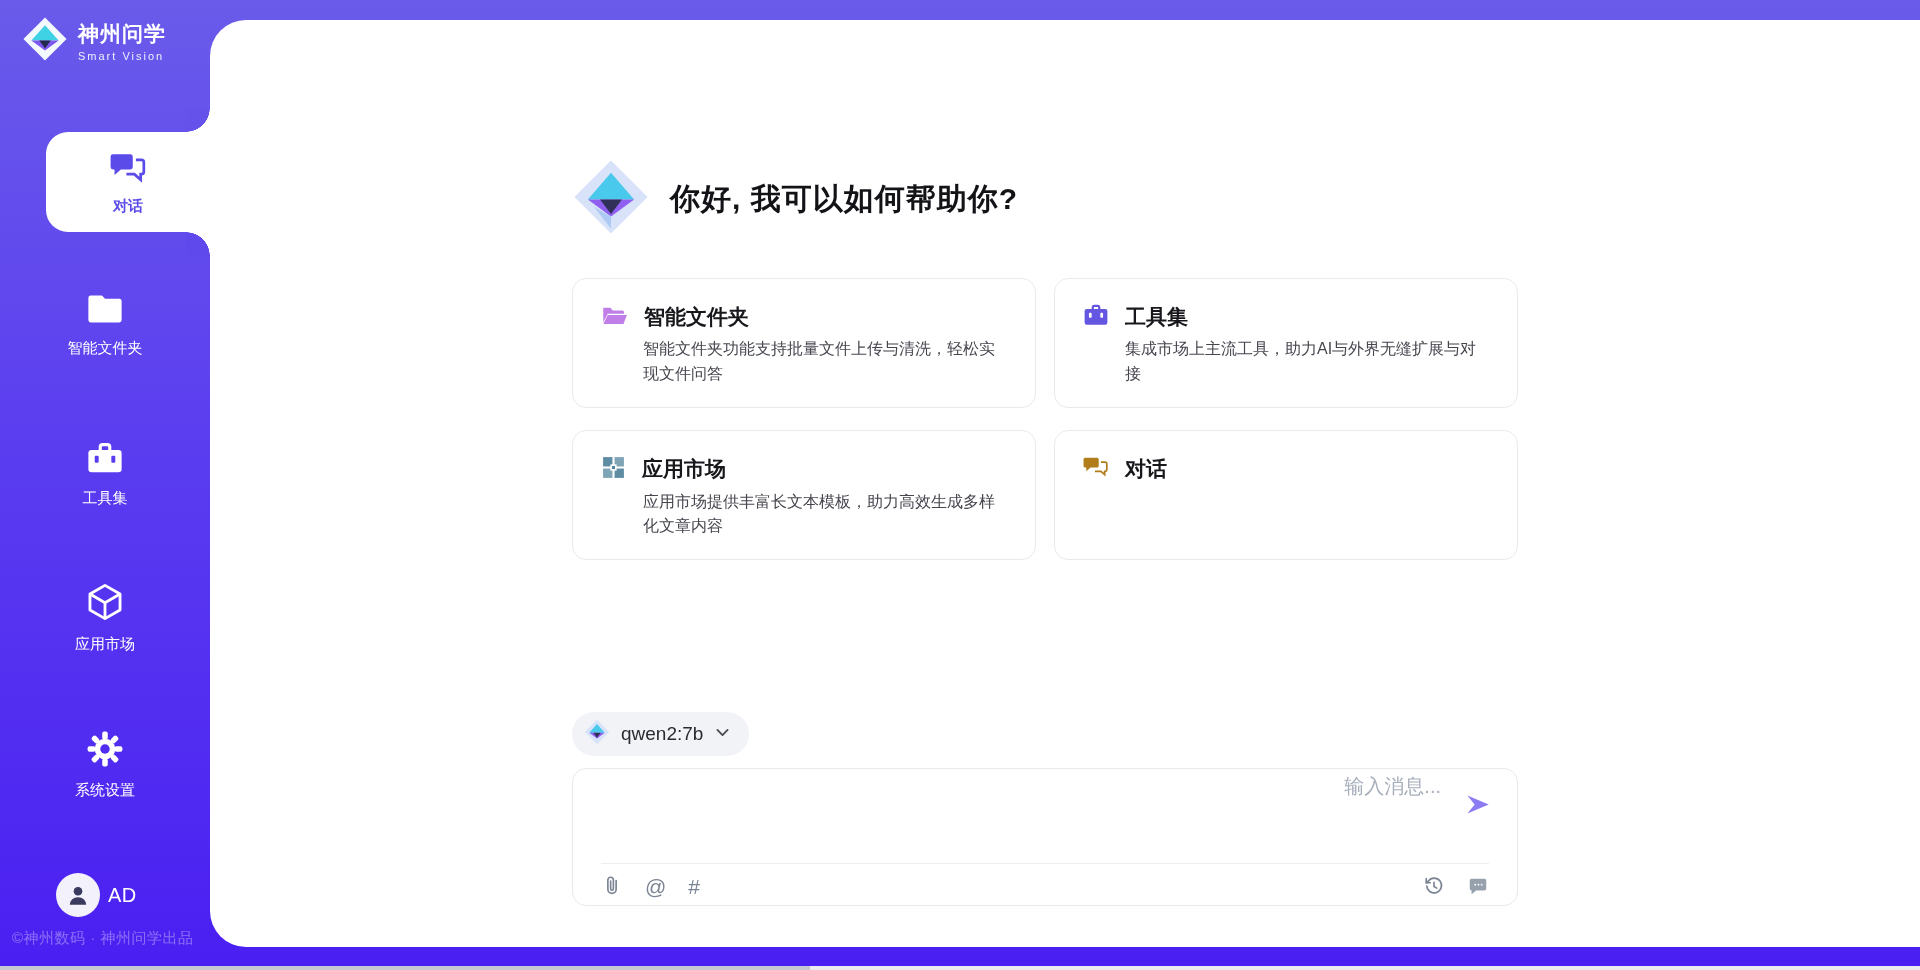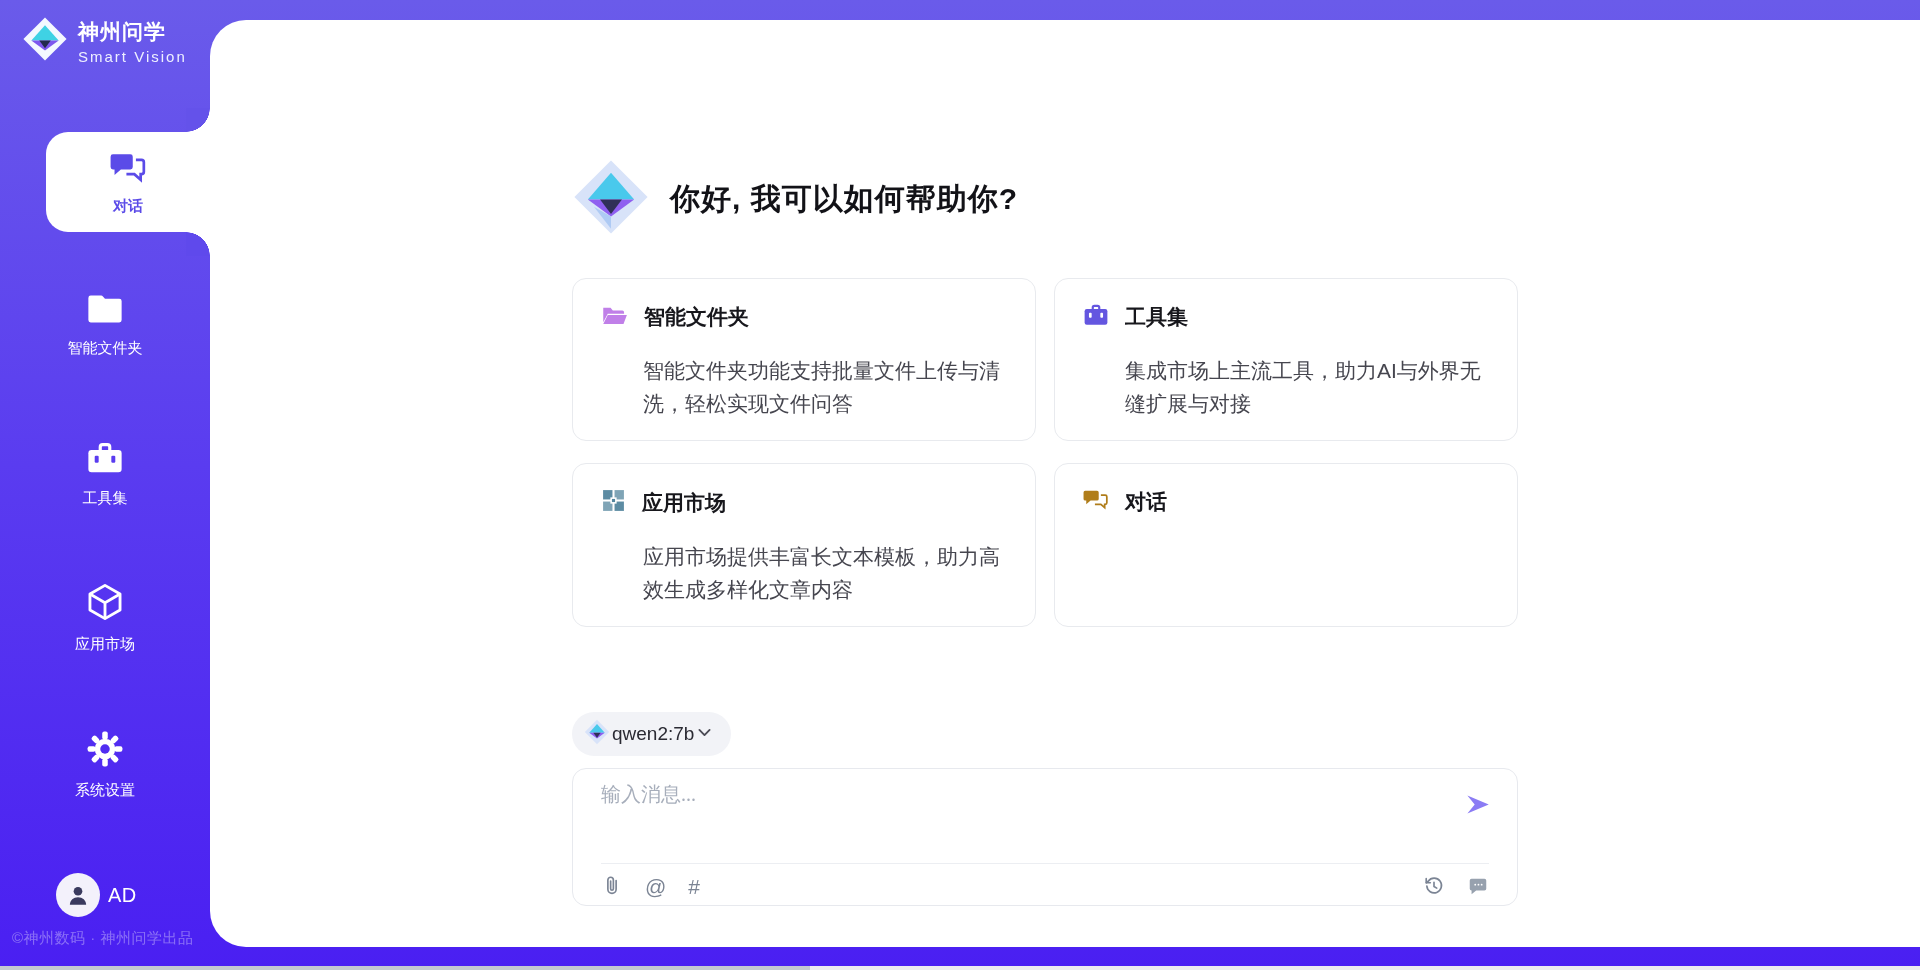--- a/index.html
+++ b/index.html
@@ -7,21 +7,21 @@
   body {
     font-family: "Liberation Sans", "DejaVu Sans", sans-serif;
     background: linear-gradient(180deg, #6a5bea 0%, #5a3cf0 48%, #4a1ff2 100%);
     position:relative;
   }
 
   
   .sidebar { position:absolute; left:0; top:0; width:210px; height:852px; }
   .logo { position:absolute; top:16px; left:22px; display:flex; align-items:center; gap:10px; }
   .logo-text .t1 { color:#fff; font-size:21px; font-weight:bold; letter-spacing:1px; }
-  .logo-text .t2 { color:#eef0ff; font-size:15px; letter-spacing:2px; margin-top:2px; }
+  .logo-text .t2 { color:#eef0ff; font-size:11px; letter-spacing:2px; margin-top:2px; }
 
   .nav-tab {
     position:absolute; top:132px; left:46px; width:164px; height:100px;
     background:#fff; border-radius:22px 0 0 22px;
     display:flex; flex-direction:column; align-items:center; justify-content:center; gap:7px;
     cursor:pointer;
   }
   .nav-tab::before {
     content:""; position:absolute; right:0; top:-24px; width:24px; height:24px;
     background: radial-gradient(circle 24px at 0% 0%, #6452ea 0 23.5px, #ffffff 24px);
@@ -55,38 +55,38 @@
   .greeting { margin-top:138px; display:flex; align-items:center; gap:20px; }
   .greeting h1 { font-size:30px; font-weight:bold; color:#121217; letter-spacing:1px; }
 
   .cards { margin-top:38px; display:grid; grid-template-columns:464px 464px; grid-gap:22px 18px; }
   .card {
     min-height:128px; background:#fff; border:1px solid #e8eaee; border-radius:14px;
     padding:24px 26px 20px 28px; cursor:pointer;
   }
   .card-head { display:flex; align-items:center; gap:16px; }
   .card-head .ttl { font-size:21px; font-weight:bold; color:#17171c; }
-  .card-desc { margin-left:42px; margin-top:24px; font-size:21px; color:#46464f; line-height:1.55; }
+  .card-desc { margin-left:42px; margin-top:6px; font-size:16px; color:#46464f; line-height:1.55; }
 
   .spacer { flex:1; }
 
   .model-pill {
     align-self:flex-start; height:44px; border-radius:22px; background:#f2f3f7;
-    display:flex; align-items:center; gap:2px; padding:0 18px 0 12px; margin-bottom:12px; cursor:pointer;
+    display:flex; align-items:center; gap:11px; padding:0 18px 0 12px; margin-bottom:12px; cursor:pointer;
   }
   .model-pill .name { font-size:19px; color:#2a2a33; }
 
   .composer {
     position:relative; height:138px; border:1.5px solid #e7e9ee; border-radius:14px;
     margin-bottom:41px; background:#fff;
   }
   .composer textarea {
-    position:absolute; left:28px; top:12px; width:840px; height:66px;
+    position:absolute; left:28px; top:4px; width:840px; height:66px;
     border:none; outline:none; resize:none; background:transparent;
-    font-family:Liberation Serif, serif; font-size:20px; color:#333;
+    font-family:Liberation Sans, sans-serif; font-size:20px; color:#333;text-align:right;
   }
   .composer textarea::placeholder { color:#a7aebb; }
   .send-btn { position:absolute; right:26px; top:22px; cursor:pointer; }
   .composer .divider { position:absolute; left:28px; right:28px; top:94px; height:1px; background:#eceef2; }
   .composer-tools { position:absolute; left:28px; right:28px; top:106px; display:flex; align-items:center; justify-content:space-between; }
   .tools-left, .tools-right { display:flex; align-items:center; gap:22px; }
   .glyph-btn { font-size:21px; color:#7b8494; cursor:pointer; line-height:1; }
   .icon-btn { cursor:pointer; display:flex; }
 
   .hscrollbar { position:absolute; left:0; bottom:0; width:1920px; height:4px; background:#ececf0; }

